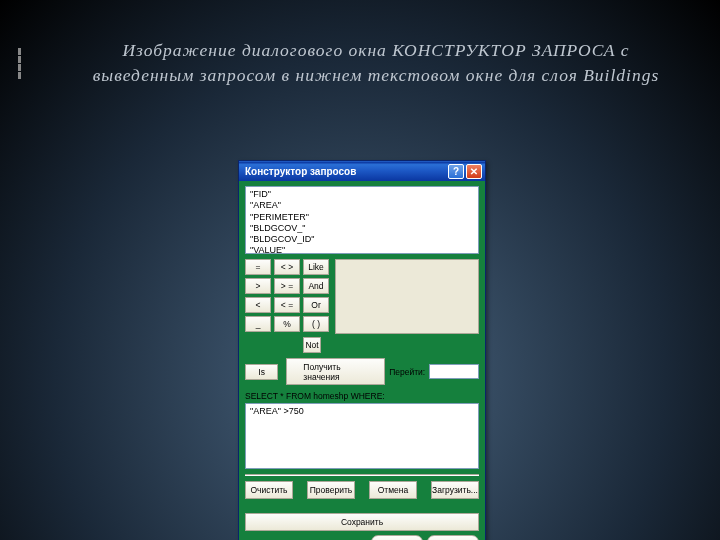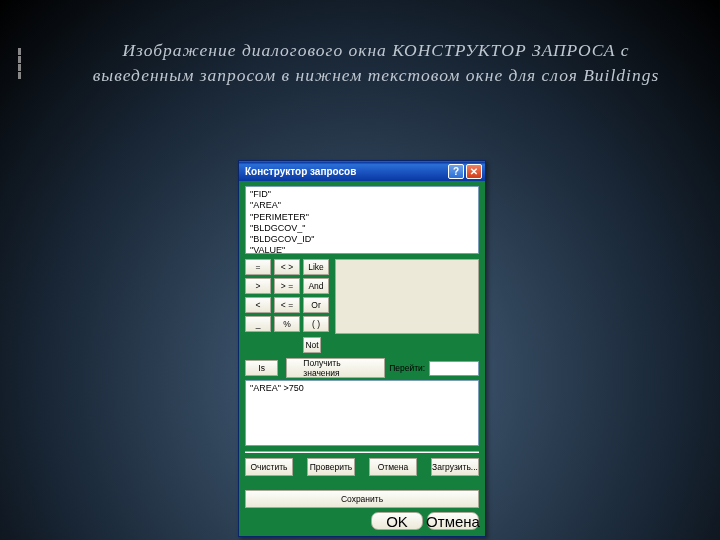--- a/index.html
+++ b/index.html
@@ -80,21 +80,21 @@
     font-size: 8.5px;
     display: flex; align-items: center; justify-content: center;
     cursor: default;
     padding: 0 2px;
   }
   .row2 {
     margin-top: 5px; display: flex; align-items: center; gap: 4px;
   }
   .row2 .btn.is { width: 38px; height: 16px; }
   .row2 .spacer { flex: 1; }
-  .row2 .btn.get { height: 20px; padding: 0 16px; }
+  .row2 .btn.get { height: 27px; padding: 0 16px; }
   .row2 .gotxt { font-size: 8.5px; }
   .row2 .goto-input {
     width: 58px; height: 15px; border: 1px solid #7f9db9; background:#fff;
   }
   .sel-label { margin-top: 6px; font-size: 8.5px; }
   .query {
     margin-top: 2px; background:#fff; border:1px solid #7f9db9;
     height: 66px; padding: 2px 4px; font-size: 9px;
   }
   .bottom {
@@ -159,20 +159,21 @@
     </div>
 
     <div class="row2">
       <div class="btn is">Is</div>
       <div class="spacer"></div>
       <div class="btn get">Получить значения</div>
       <span class="gotxt">Перейти:</span>
       <div class="goto-input"></div>
     </div>
 
+    <div class="sel-label">SELECT * FROM homeshp WHERE:</div>
     <div class="query">"AREA" &gt;750</div>
 
     <div class="sep"></div>
 
     <div class="bottom">
       <div class="btn">Очистить</div>
       <div class="btn">Проверить</div>
       <div class="btn">Отмена</div>
       <div class="btn">Загрузить...</div>
       <div class="btn">Сохранить</div>

